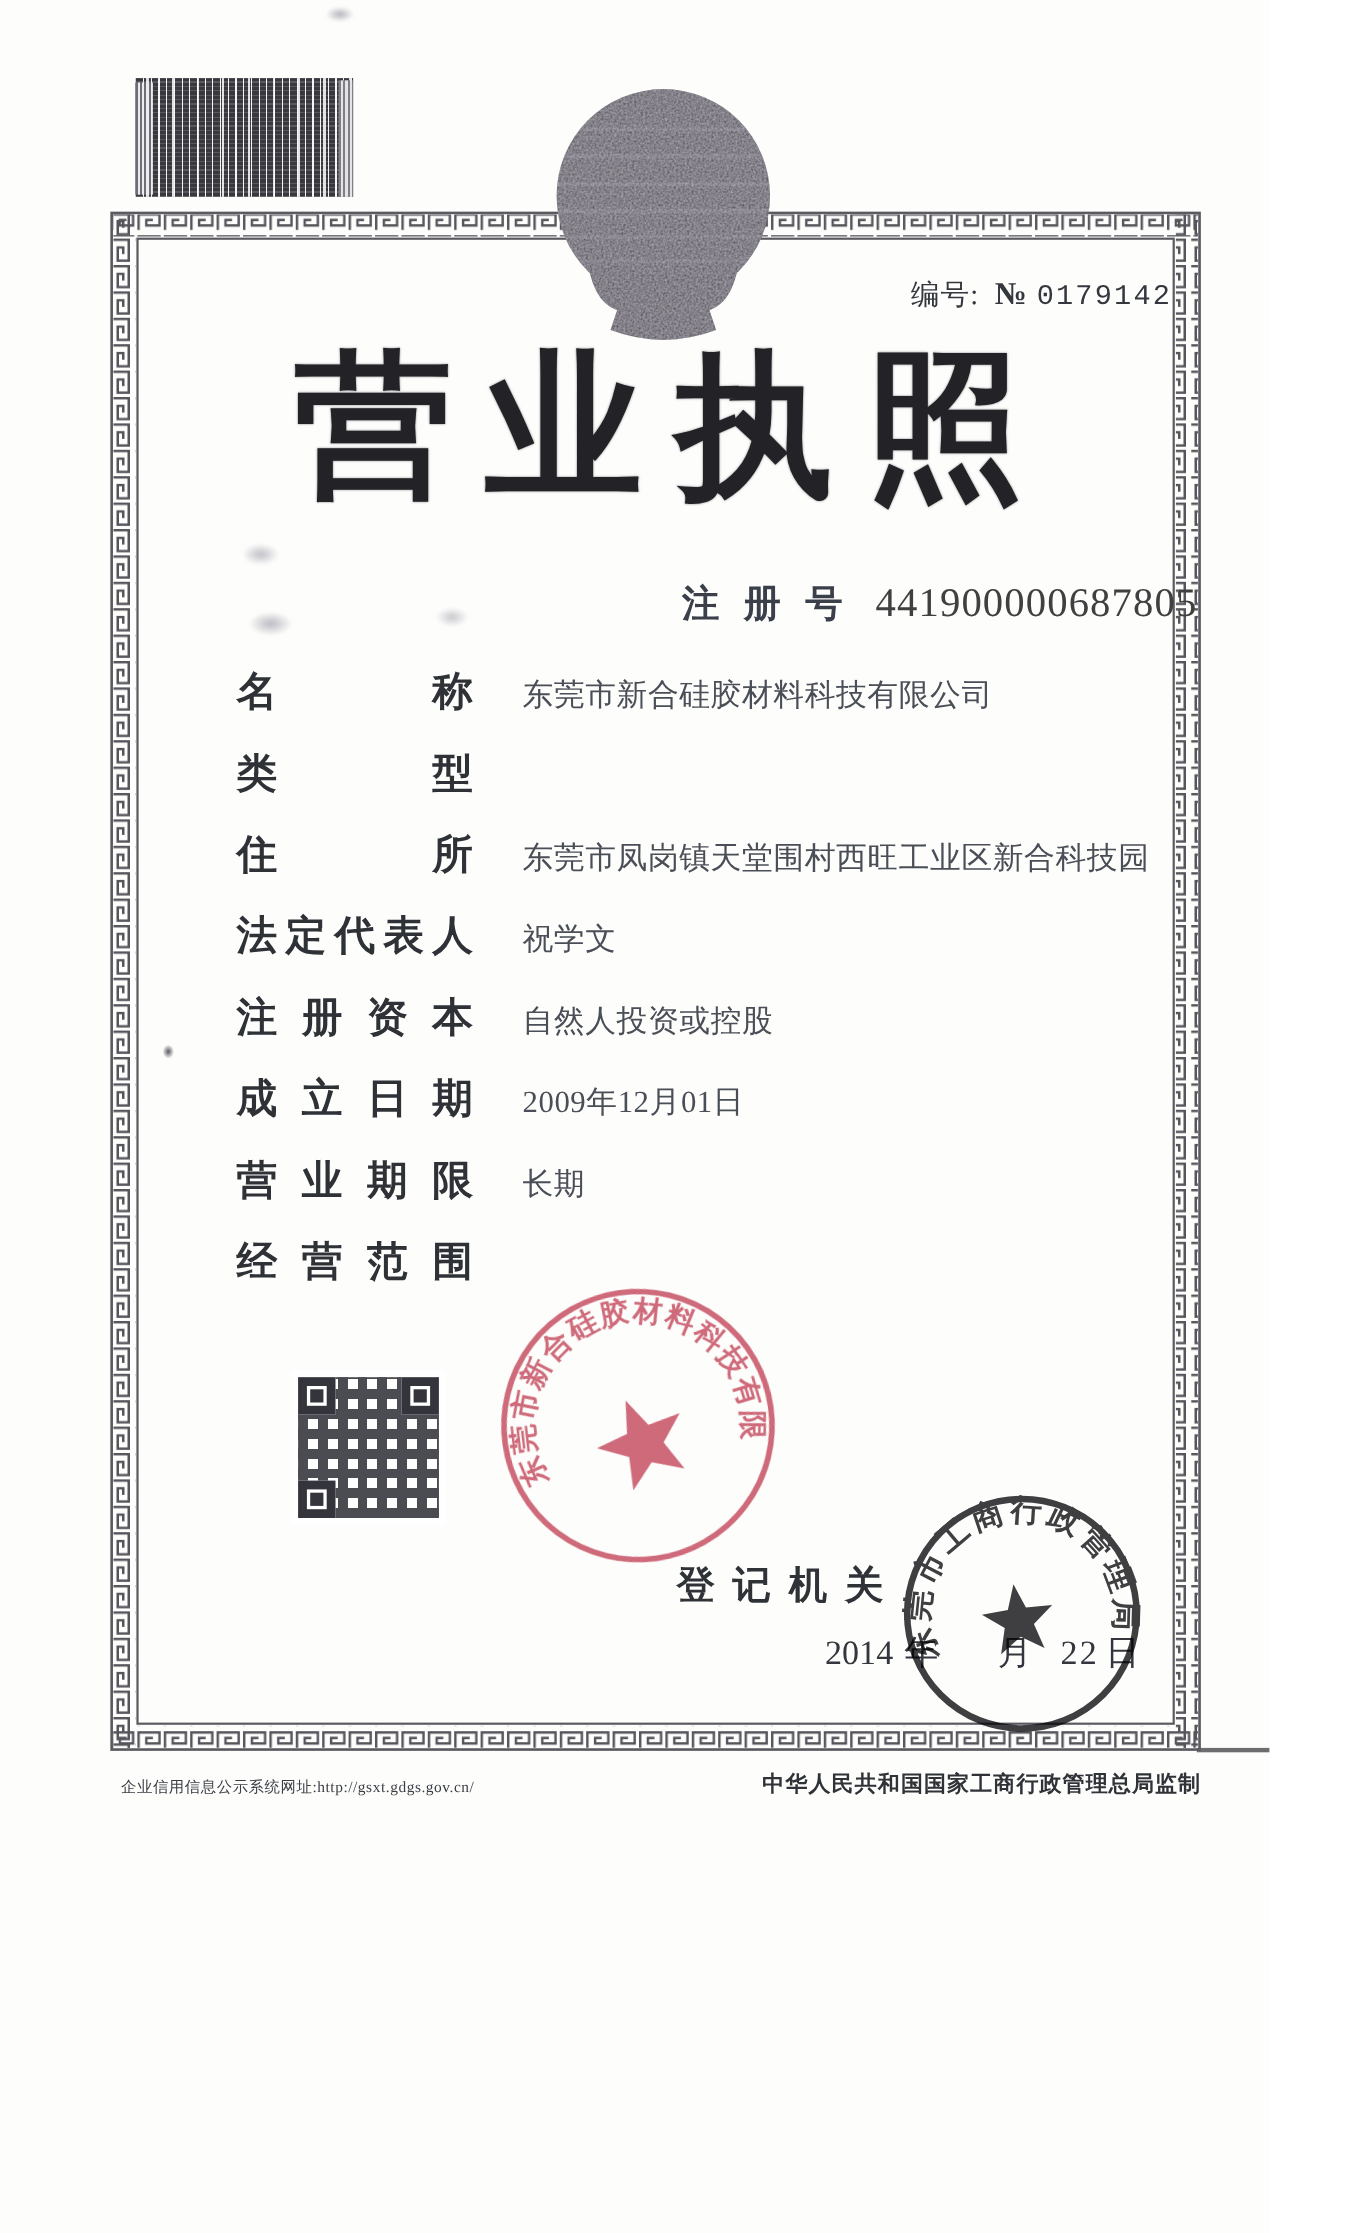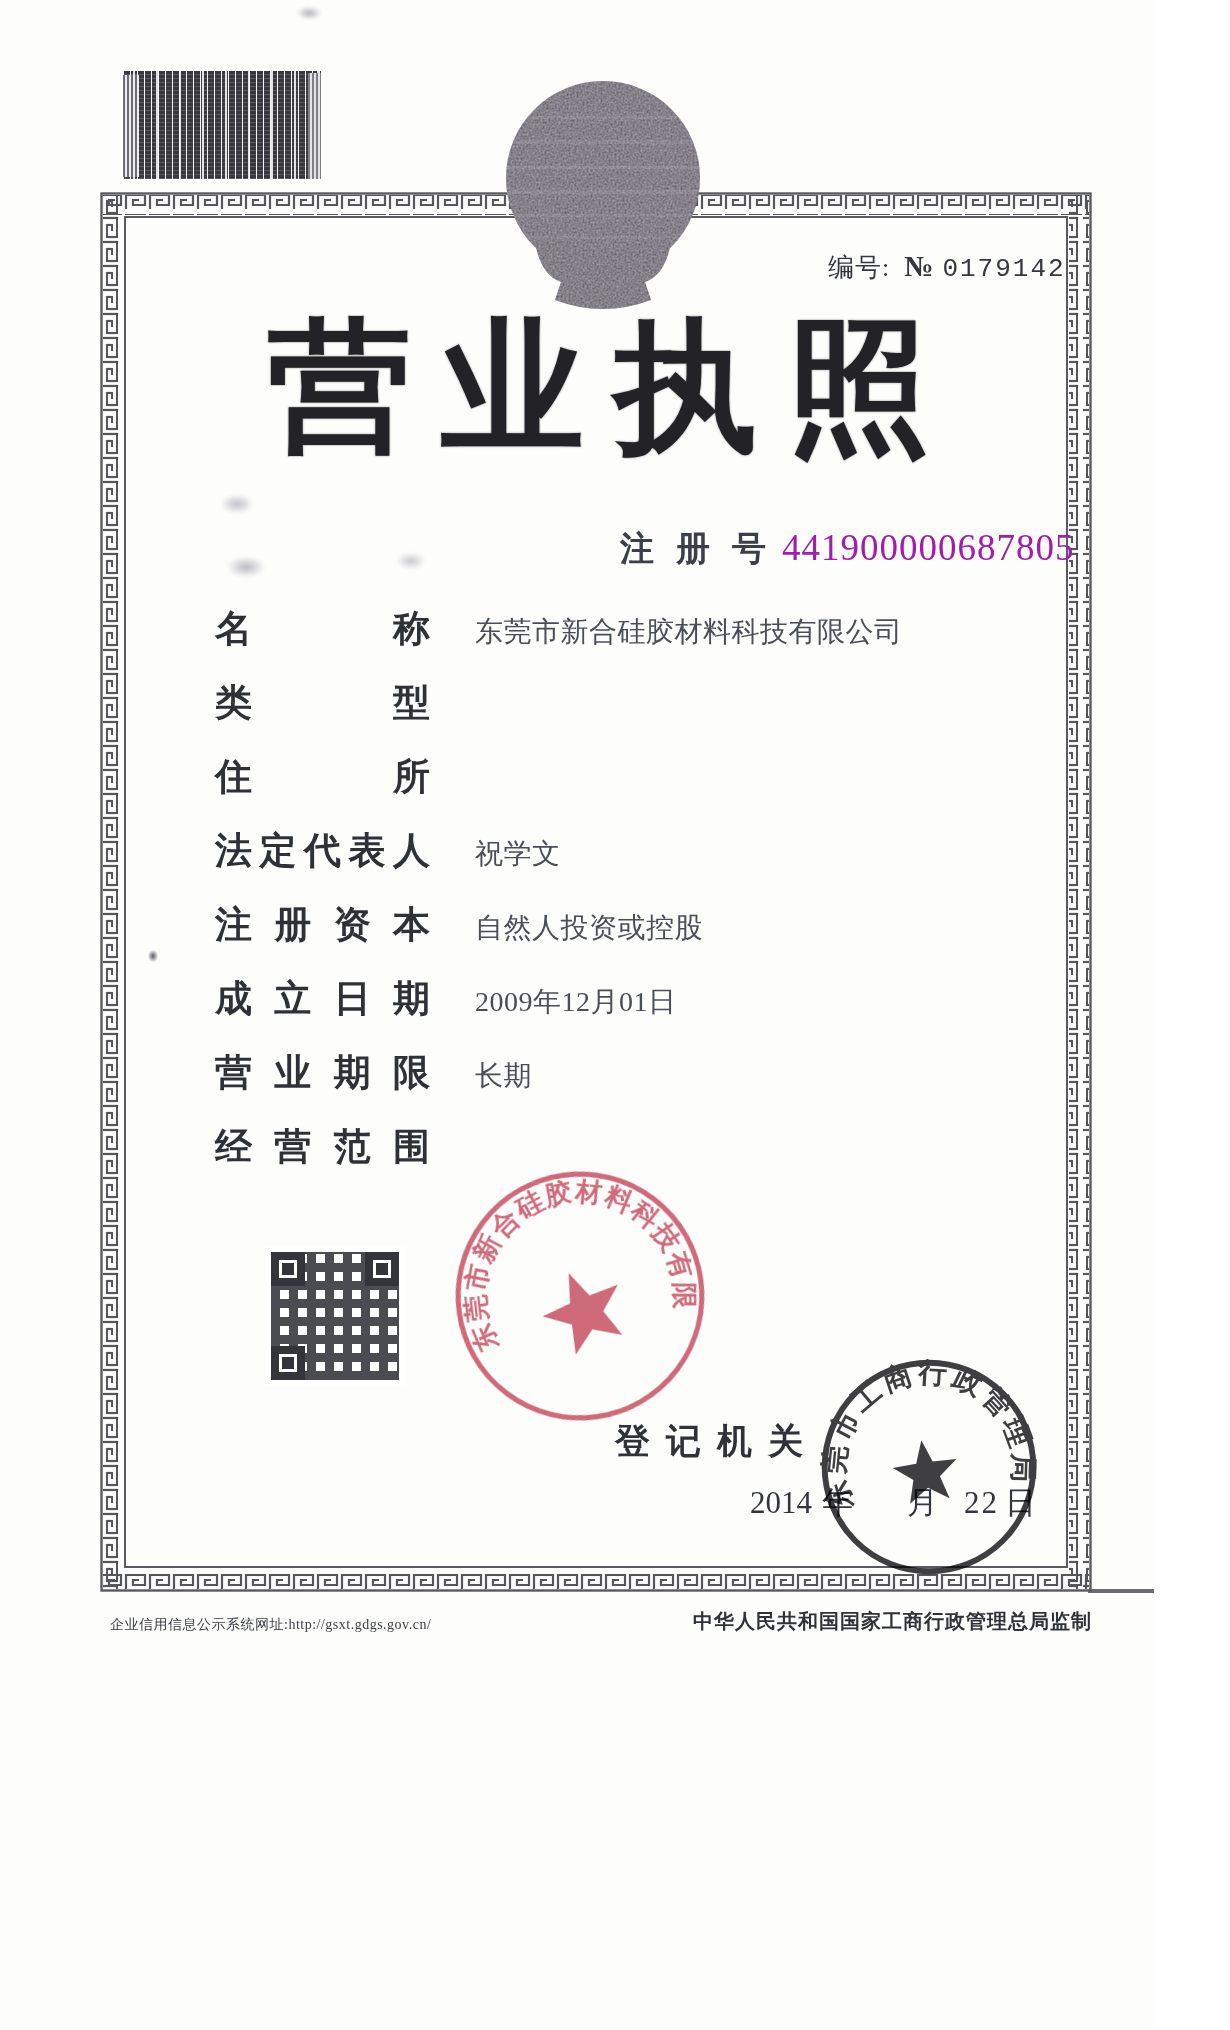--- a/index.html
+++ b/index.html
@@ -30,21 +30,21 @@
 
   
   .title{position:absolute;left:268px;top:308px;width:662px;height:160px;z-index:2;
     display:flex;justify-content:space-between;align-items:center;
     font-family:"Liberation Sans","DejaVu Sans",sans-serif;font-weight:900;font-size:143px;
     color:#232327;text-shadow:0 0 2px rgba(40,40,46,.65);}
 
   
   .regno{position:absolute;left:620px;top:526px;z-index:2;display:flex;align-items:baseline;}
   .regno .lbl{display:flex;justify-content:space-between;width:146px;font-size:34px;font-weight:700;color:#3a3f49;}
-  .regno .num{margin-left:16px;font-size:37px;color:#a21caf;letter-spacing:1px;}
+  .regno .num{margin-left:30px;font-size:37px;color:#404040;letter-spacing:1px;}
 
   
   .rows{position:absolute;left:215px;top:604px;width:870px;z-index:2;}
   .f-row{display:flex;align-items:baseline;min-height:46px;margin-bottom:24px;}
   .f-label{display:flex;justify-content:space-between;width:215px;flex:0 0 215px;
     font-size:37px;font-weight:700;color:#2e3237;}
   .f-value{margin-left:45px;font-size:28px;color:#4a4e56;letter-spacing:.5px;}
   .row-scope{align-items:flex-start;}
   .row-scope .f-value{font-size:25px;line-height:31px;width:592px;text-align:justify;color:#4c5058;}
 
@@ -175,20 +175,21 @@
       <span class="f-label">
           <span>类</span>
           <span>型</span>
         </span>
     </div>
     <div class="f-row">
       <span class="f-label">
           <span>住</span>
           <span>所</span>
         </span>
+      <span class="f-value">东莞市凤岗镇天堂围村西旺工业区新合科技园</span>
     </div>
     <div class="f-row">
       <span class="f-label">
           <span>法</span>
           <span>定</span>
           <span>代</span>
           <span>表</span>
           <span>人</span>
         </span>
       <span class="f-value">祝学文</span>

